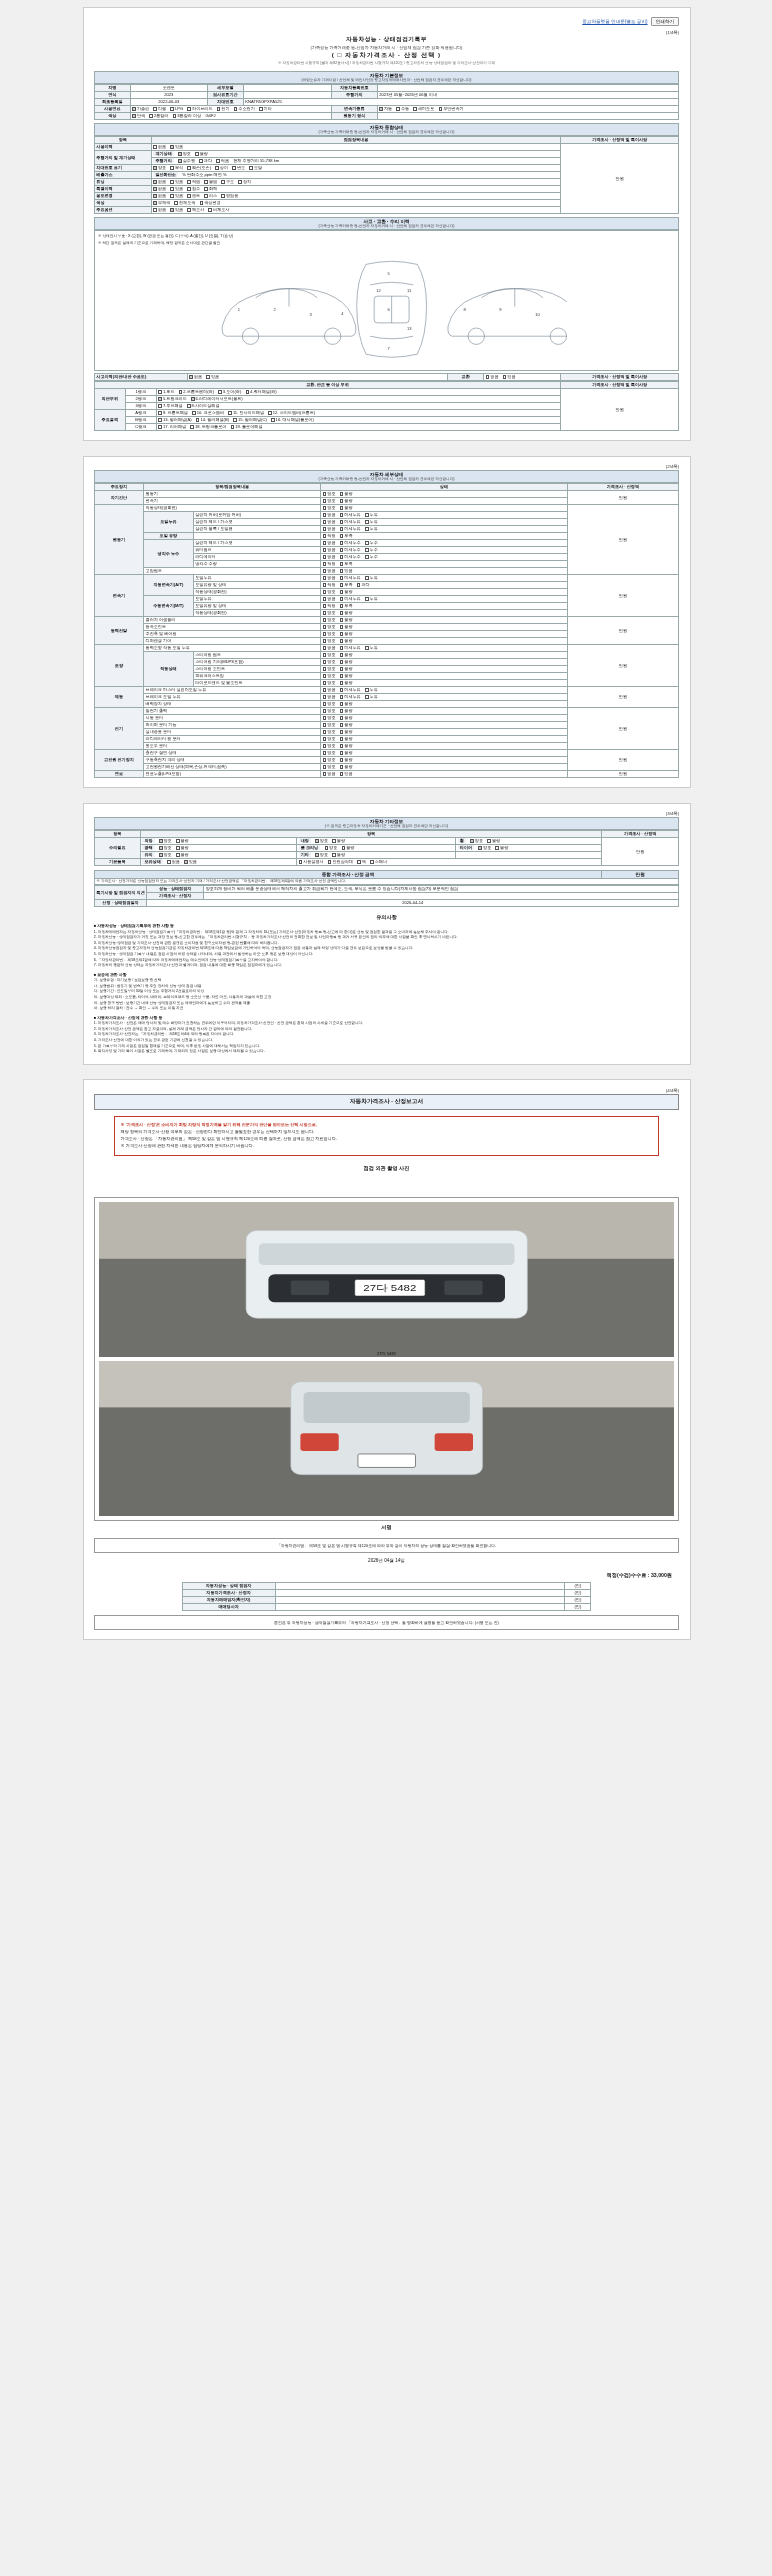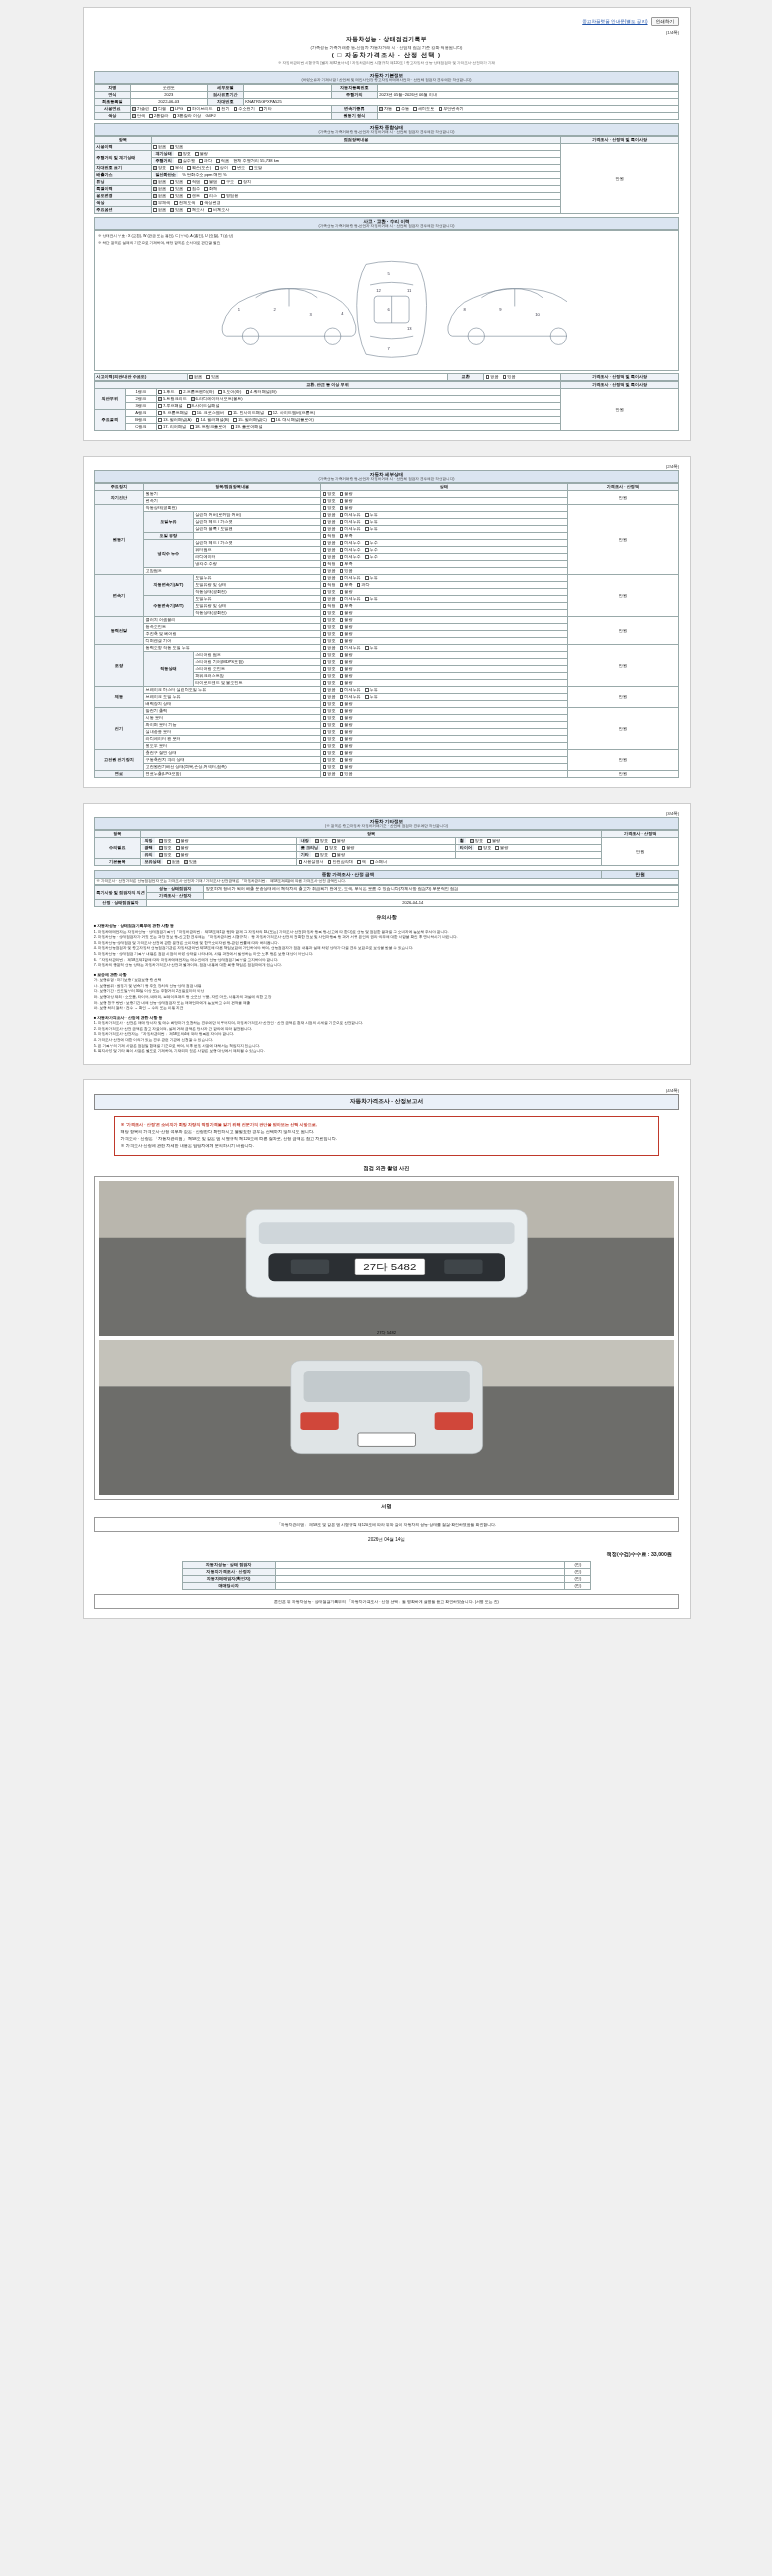--- a/index.html
+++ b/index.html
@@ -872,21 +872,21 @@
 
   <div class="redbox">
     <div class="hl">※ '가격조사 · 산정'은 소비자가 희망 차량의 적정가격을 알기 위해 전문가의 판단을 받아보는 선택 사항으로,</div>
     <div>해당 항목의 가격조사·산정 여부와 값은 · 산정한다 확인하시고 불필요한 경우는 선택하지 않으셔도 됩니다.</div>
     <div>가격조사 · 산정은 「자동차관리법」 제58조 및 같은 법 시행규칙 제120조에 따른 절차로, 산정 금액은 참고 자료입니다.</div>
     <div>※ 가격조사·산정에 관한 자세한 내용은 담당자에게 문의하시기 바랍니다.</div>
   </div>
 
   <div class="photo-cap">점검 외관 촬영 사진</div>
 
-  <div style="border:0.5px solid #999; padding:4px;">
+  <div style="border:0.5px solid #999; padding:4px;margin-top:21px;">
     <div style="position:relative;">
       <svg class="photo-placeholder" viewBox="0 0 900 300" preserveAspectRatio="none" style="font-size:9px">
         <rect width="900" height="300" fill="#8f8f8c"></rect>
         <rect y="0" width="900" height="110" fill="#b9b6ad"></rect>
         <rect y="110" width="900" height="190" fill="#6f6f6c"></rect>
         <g>
           <rect x="230" y="55" width="440" height="170" rx="18" fill="#e9eef0" stroke="#bcc4c8"></rect>
           <rect x="250" y="80" width="400" height="42" rx="8" fill="#cfd6da"></rect>
           <rect x="265" y="140" width="370" height="54" rx="10" fill="#2b2f33"></rect>
           <rect x="300" y="152" width="60" height="28" rx="4" fill="#3f4549"></rect>

